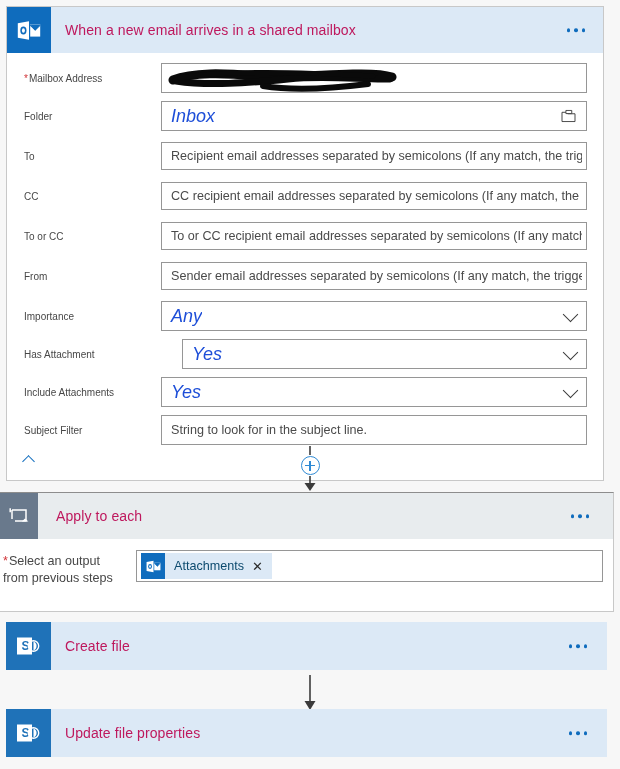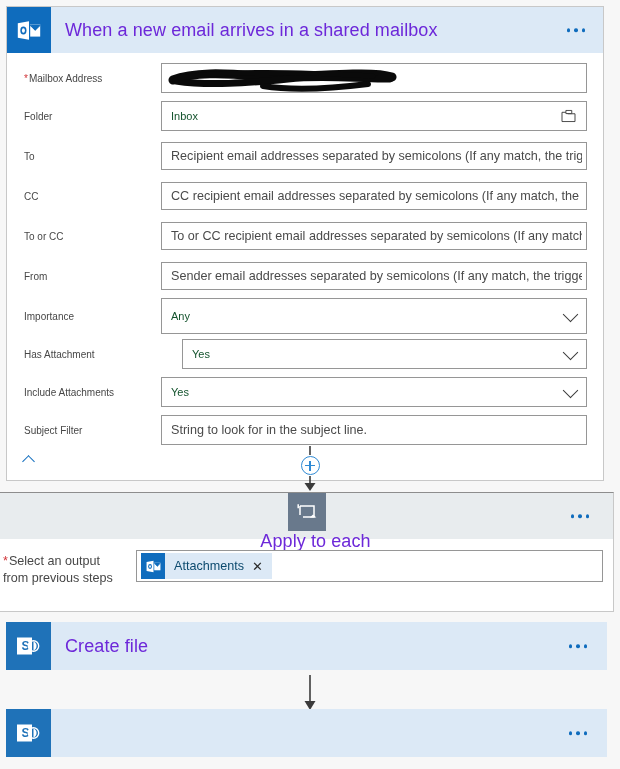--- a/index.html
+++ b/index.html
@@ -18,34 +18,34 @@
     background: #ffffff;
     border: 1px solid #c8c8c8;
   }
   .card-header {
     display: flex;
     align-items: center;
     height: 46px;
     position: relative;
   }
   .card-header.blue { background: #dce9f6; }
-  .card-header.gray { background: #e8ecee; flex-direction: column; }
+  .card-header.gray { background: #e8ecee; }
 
   .icon-tile {
     width: 44px; height: 46px;
     flex: 0 0 44px;
     display: flex; align-items: center; justify-content: center;
   }
   .icon-tile.outlook { background: #0f6cbd; }
   .icon-tile.sharepoint { background: #1f72b8; }
   .icon-tile.loop { background: #69798c; }
 
   .card-title {
-    font-size: 18px;
-    color: #6d28d9;
+    font-size: 14px;
+    color: #be185d;
     padding-left: 14px;
     letter-spacing: .1px;
     white-space: nowrap;
   }
   .ellipsis {
     position: absolute;
     right: 18px; top: 50%;
     transform: translateY(-50%);
     display: flex; gap: 4px;
   }
@@ -75,25 +75,26 @@
     position: relative;
     flex: 1 1 auto;
     margin-right: 16px;
     height: 28px;
     border: 1px solid #969696;
     background: #fff;
     display: flex;
     align-items: center;
   }
   .field .value {
-    font-size: 11px;
-    color: #14532d;
+    font-size: 18px;
+    color: #1d4ed8;
     padding-left: 9px;
     white-space: nowrap;
     overflow: hidden;
+    font-style: italic;
   }
   .field .placeholder {
     font-size: 12.6px;
     color: #4a4a4a;
     padding-left: 9px;
     white-space: nowrap;
     overflow: hidden;
     text-overflow: clip;
     max-width: 420px;
   }
@@ -260,21 +261,21 @@
 
       <div class="row" style="margin-top:6px;">
         <div class="row-label">From</div>
         <div class="field">
           <span class="placeholder">Sender email addresses separated by semicolons (If any match, the trigger wi...</span>
         </div>
       </div>
 
       <div class="row" style="margin-top:6px;">
         <div class="row-label">Importance</div>
-        <div class="field" style="height:36px;">
+        <div class="field" style="height:30px;">
           <span class="value">Any</span>
           <span class="chev"></span>
         </div>
       </div>
 
       <div class="row" style="margin-top:4px;gap:21px;">
         <div class="row-label">Has Attachment</div>
         <div class="field" style="height:30px;">
           <span class="value">Yes</span>
           <span class="chev"></span>
@@ -385,20 +386,21 @@
   <div class="card" style="left:6px; top:709px; width:601px; border:none;">
     <div class="card-header blue" style="height:48px;">
       <div class="icon-tile sharepoint" style="height:48px; width:45px; flex:0 0 45px;">
         <svg width="26" height="22" viewBox="0 0 26 22" aria-hidden="true">
           <rect x="1" y="2.5" width="15" height="17" fill="#ffffff"></rect>
           <text x="5.4" y="15.2" font-family="Liberation Sans, sans-serif" font-size="12" font-weight="bold" fill="#1f72b8">S</text>
           <circle cx="17.5" cy="11" r="5.2" fill="none" stroke="#ffffff" stroke-width="1.4"></circle>
           <path d="M17.5,6.4 A5,5 0 0 1 17.5,15.6 Z" fill="#ffffff"></path>
         </svg>
       </div>
+      <div class="card-title">Update file properties</div>
       <div class="ellipsis" style="right:20px;">
         <i></i>
           <i></i>
           <i></i>
       </div>
     </div>
   </div>
 
 </div>
 

